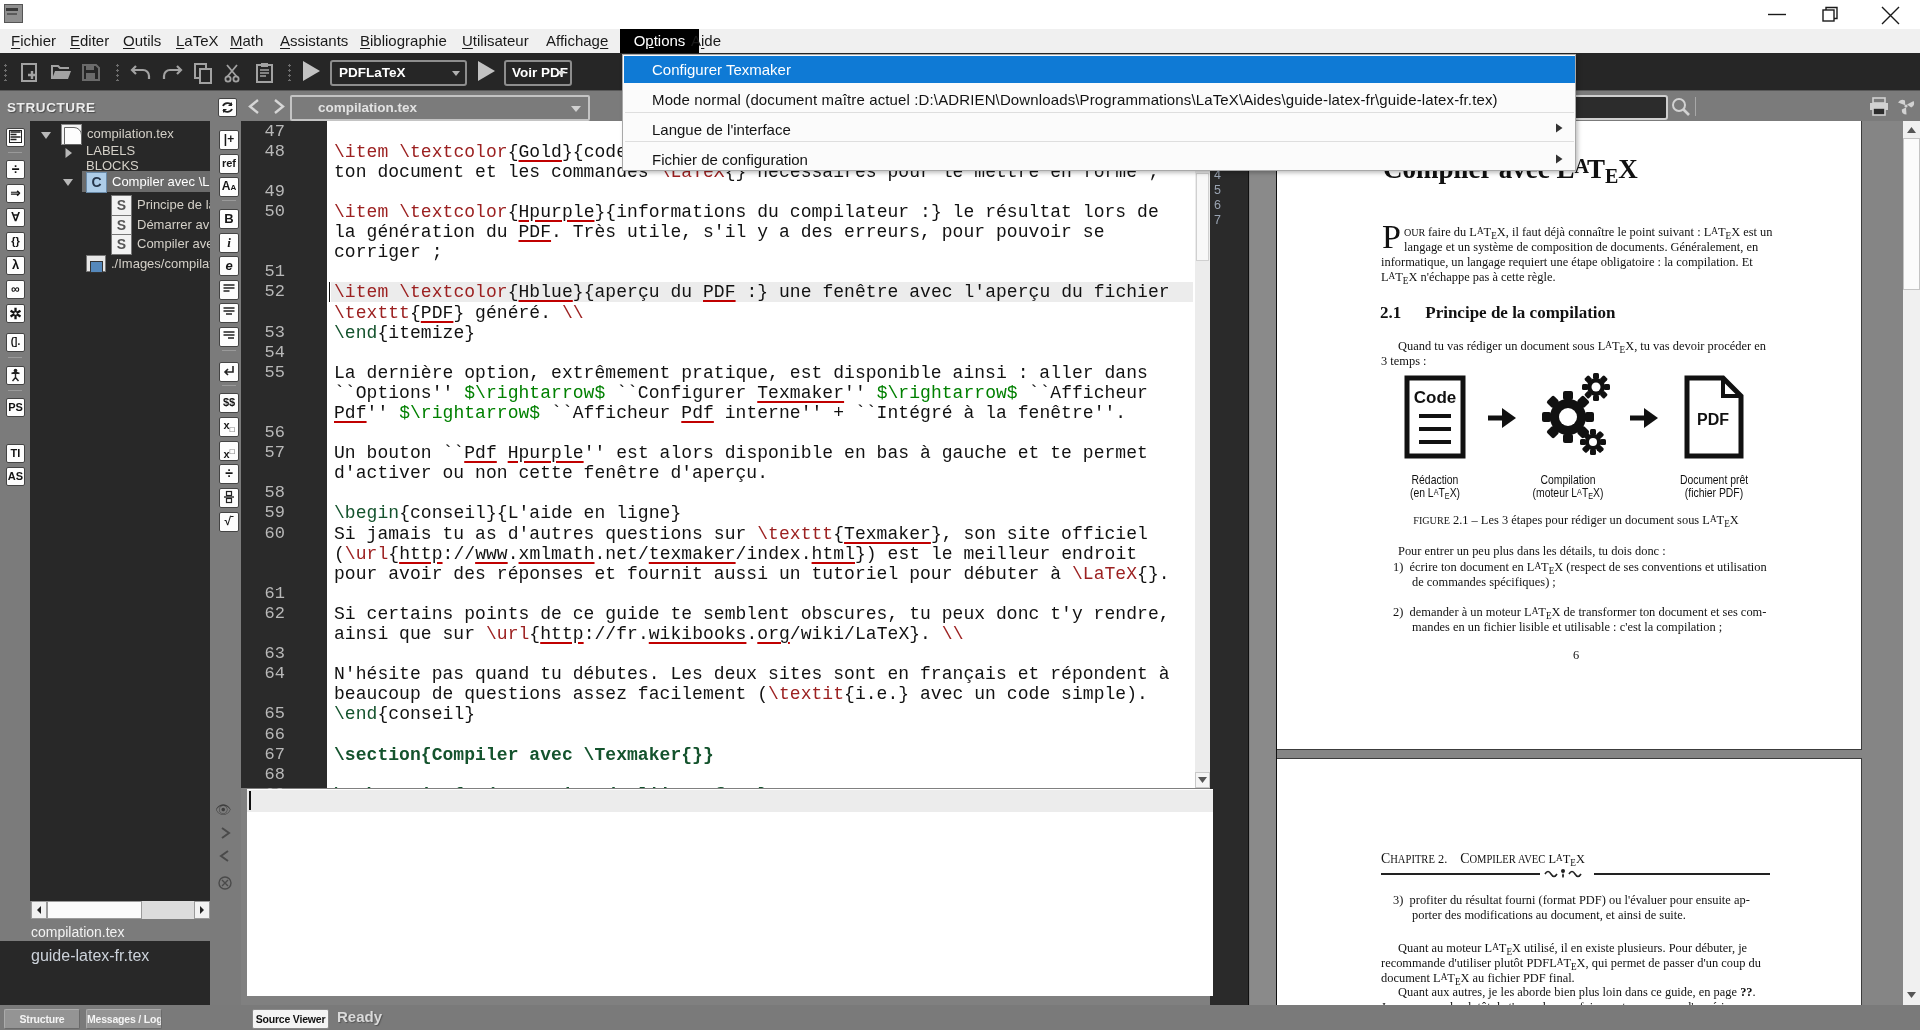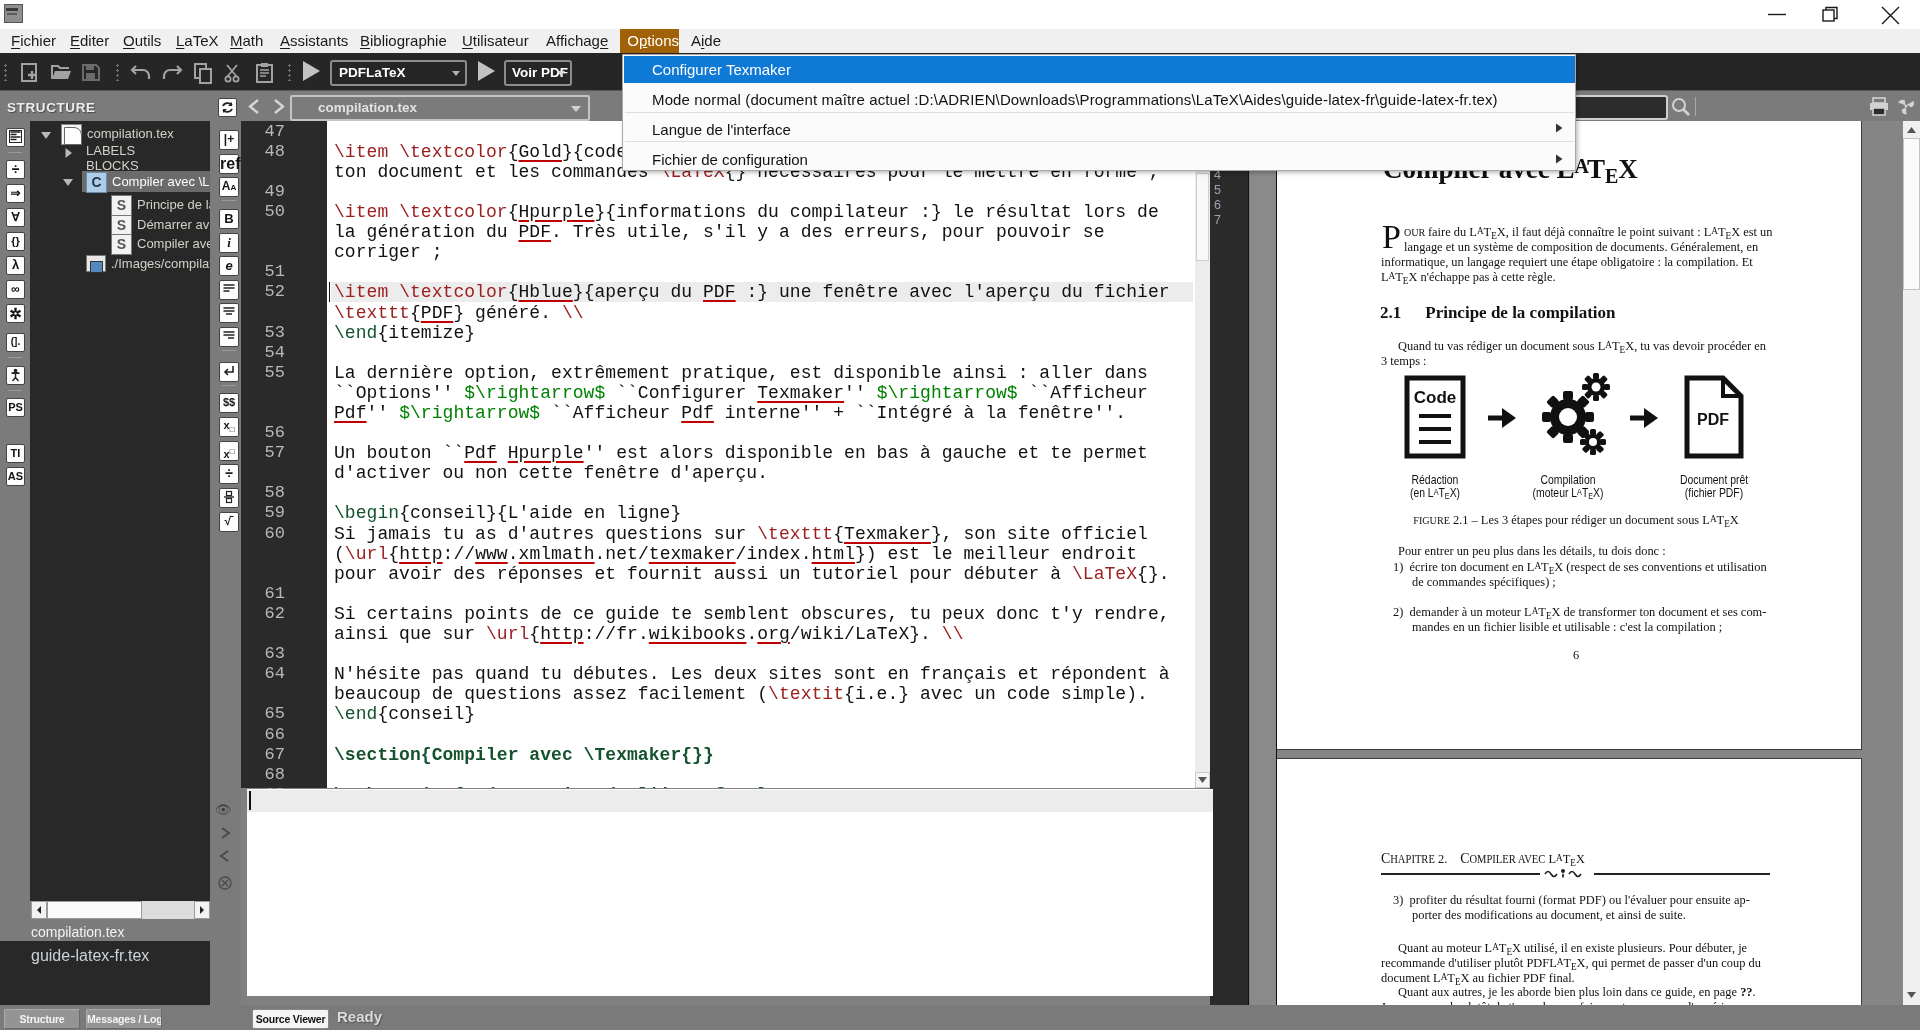--- a/index.html
+++ b/index.html
@@ -3,21 +3,21 @@
 <style>
 html,body{margin:0;padding:0;width:1920px;height:1030px;overflow:hidden;background:#808080;font-family:"Liberation Sans",sans-serif;}
 .abs{position:absolute;}
 #stage{position:relative;width:1920px;height:1030px;}
 
 #titlebar{left:0;top:0;width:1920px;height:29px;background:#ffffff;}
 
 #menubar{left:0;top:29px;width:1920px;height:24px;background:#f0f0f0;font-size:15px;color:#1a1a1a;}
 .mi{position:absolute;top:3px;white-space:pre;}
 .mi u{text-decoration-thickness:1px;text-underline-offset:2px;}
-#mOptions{position:absolute;left:620px;top:0;width:59px;height:24px;background:#a16207;color:#fff;text-align:right;line-height:24px;}
+#mOptions{position:absolute;left:620px;top:0;width:79px;height:24px;background:#000000;color:#fff;text-align:center;line-height:24px;}
 
 #toolbar{left:0;top:53px;width:1920px;height:37px;background:#262626;}
 .tbi{position:absolute;top:9px;}
 .grip{position:absolute;top:10px;width:3px;height:18px;background-image:radial-gradient(circle,#6e6e6e 1px,transparent 1.2px);background-size:3px 5px;}
 .combo{position:absolute;top:7px;height:22px;border:2px solid #8d8d8d;border-radius:3px;color:#fff;font-weight:bold;font-size:13.5px;line-height:22px;}
 .combo .arr{position:absolute;right:5px;top:9px;width:0;height:0;border-left:4px solid transparent;border-right:4px solid transparent;border-top:5px solid #b0b0b0;}
 
 #topbar{left:0;top:90px;width:1920px;height:31px;background:#7b7b7b;border-top:1px solid #585858;box-sizing:border-box;}
 
 .libox{position:absolute;left:6px;width:17px;height:17px;background:#fdfdfd;border:1px solid #444;border-radius:2px;color:#111;font-weight:bold;text-align:center;}
@@ -168,21 +168,21 @@
           <path d="M7.5 5.5 v5 M3.5 6.5 l4-1.5 l4 1.5 M7.5 10.5 l-3 3.5 M7.5 10.5 l3 3.5" stroke="#222" stroke-width="1.4" fill="none"></path>
         </svg></div>
  <div class="abs" style="left:8px;top:269px;width:14px;height:1px;background:#9a9a9a;"></div>
  <div class="libox" style="top:277px;font-size:11px;line-height:16px;">PS</div>
  <div class="libox" style="top:316px;font-size:11px;line-height:16px;margin-left:32px;">MP</div>
  <div class="libox" style="top:323px;font-size:11px;line-height:16px;">TI</div>
  <div class="libox" style="top:346px;font-size:11px;line-height:16px;">AS</div>
 </div>
 <div class="abs" id="iconcol" style="left:210px;top:121px;width:31px;height:884px;background:#7b7b7b;">
  <div class="cibox" style="top:9px;font-size:12px;line-height:17px;">|+</div>
- <div class="cibox" style="top:33px;font-size:16px;line-height:17px;">ref</div>
+ <div class="cibox" style="top:33px;font-size:11px;line-height:17px;">ref</div>
  <div class="cibox" style="top:56px;font-size:12px;line-height:17px;">A<span style="font-size:8px">A</span></div>
  <div class="abs" style="left:12px;top:79px;width:14px;height:1px;background:#9a9a9a;"></div>
  <div class="cibox" style="top:88px;font-size:13px;line-height:17px;">B</div>
  <div class="cibox" style="top:112px;font-size:13px;line-height:17px;font-style:italic;font-family:'Liberation Serif';">i</div>
  <div class="cibox" style="top:135px;font-size:13px;line-height:17px;font-style:italic;">e</div>
  <div class="cibox" style="top:159px;"><svg width="16" height="16" viewBox="0 0 16 16">
           <path d="M2.5 4 h11 M2.5 7 h11 M2.5 10 h6" stroke="#222" stroke-width="1.6"></path>
         </svg></div>
  <div class="cibox" style="top:182px;"><svg width="16" height="16" viewBox="0 0 16 16">
           <path d="M2.5 4 h11 M2.5 7 h11 M5 10 h6" stroke="#222" stroke-width="1.6"></path>

